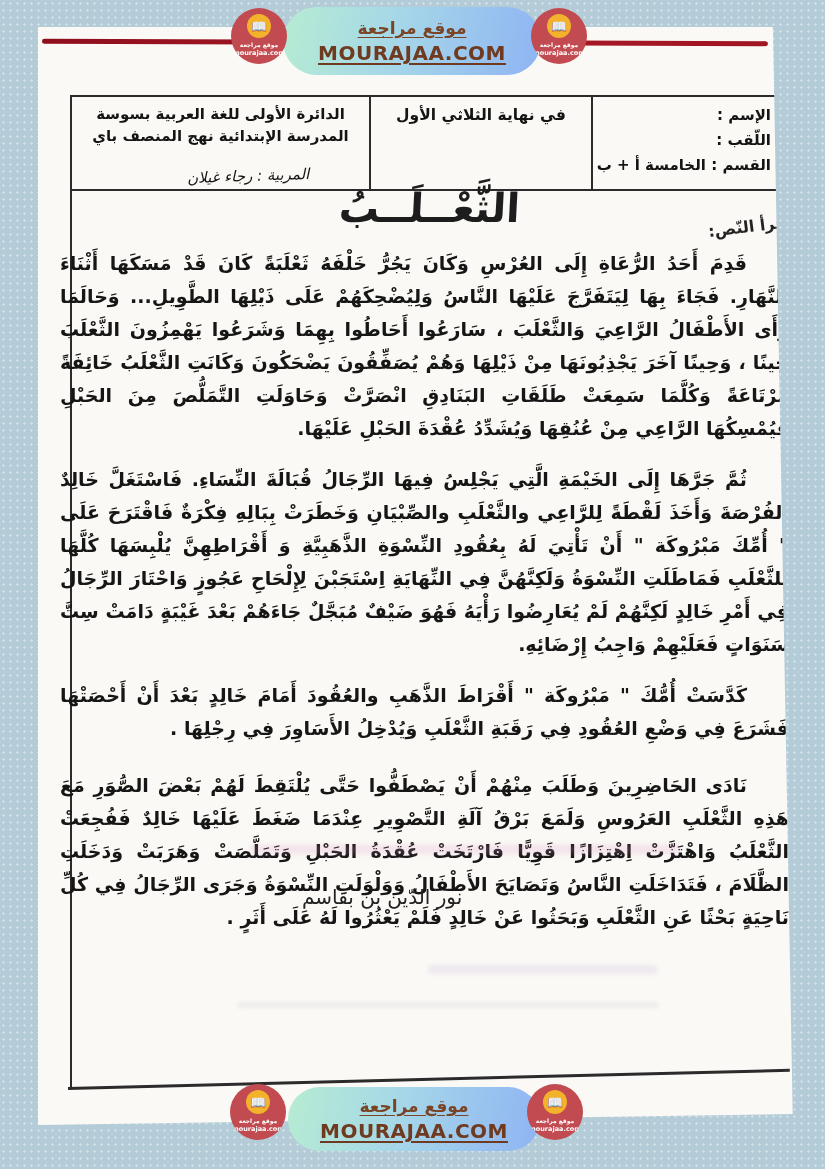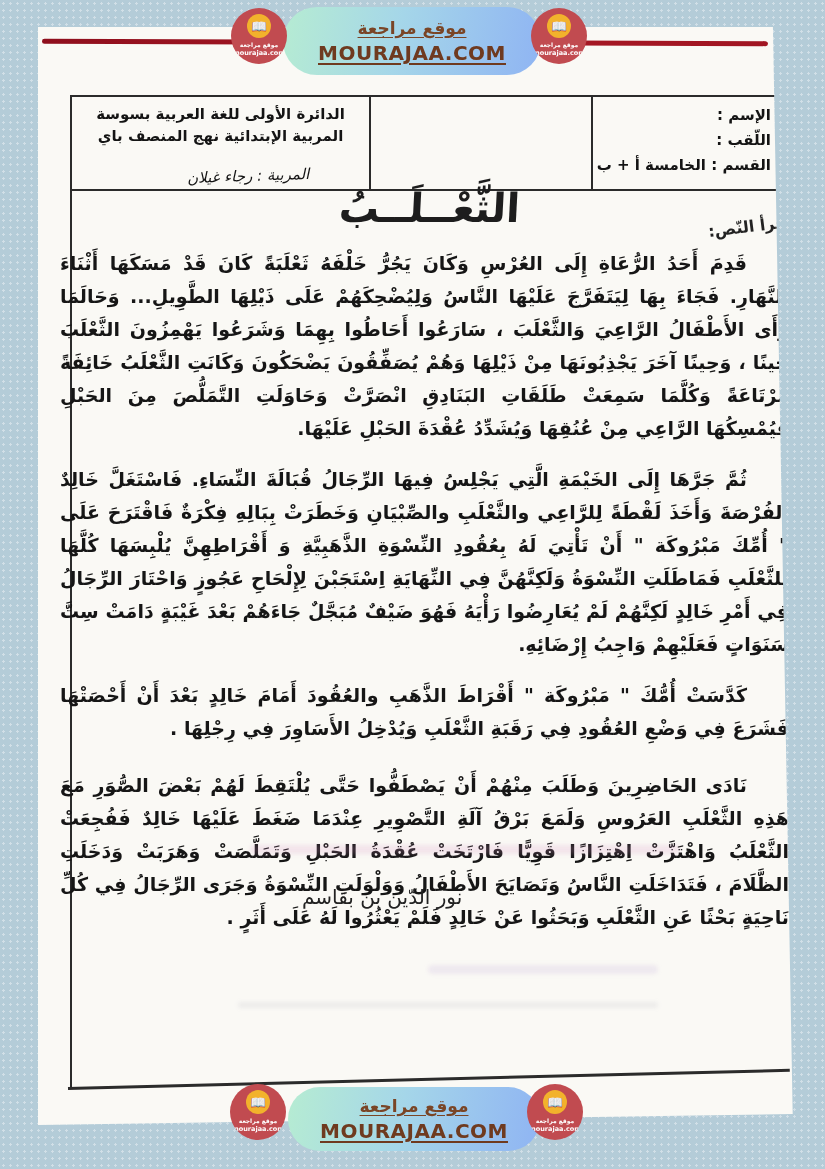--- a/index.html
+++ b/index.html
@@ -113,24 +113,25 @@
 
   <div class="paper">
     <div class="red-stripe"></div>
     <div class="red-dash"></div>
 
     <div class="frame">
 
       <div class="h-table">
         <div class="h-cell cell-school">
           <div>الدائرة الأولى للغة العربية بسوسة</div>
-          <div>المربية الإبتدائية نهج المنصف باي</div>
+          <div>المدرسة الإبتدائية نهج المنصف باي</div>
           <div class="teacher-line">المربية : رجاء غيلان</div>
         </div>
         <div class="h-cell cell-exam">
+          <div>في نهاية الثلاثي الأول</div>
         </div>
         <div class="h-cell cell-student">
           <div>الإسم :</div>
           <div>اللّقب :</div>
           <div class="class-line">القسم : الخامسة أ + ب + ج+د</div>
         </div>
       </div>
 
       <div class="doc-title">الثَّعْــلَــبُ</div>
       <div class="read-instruction">اقرأ النّص:</div>

